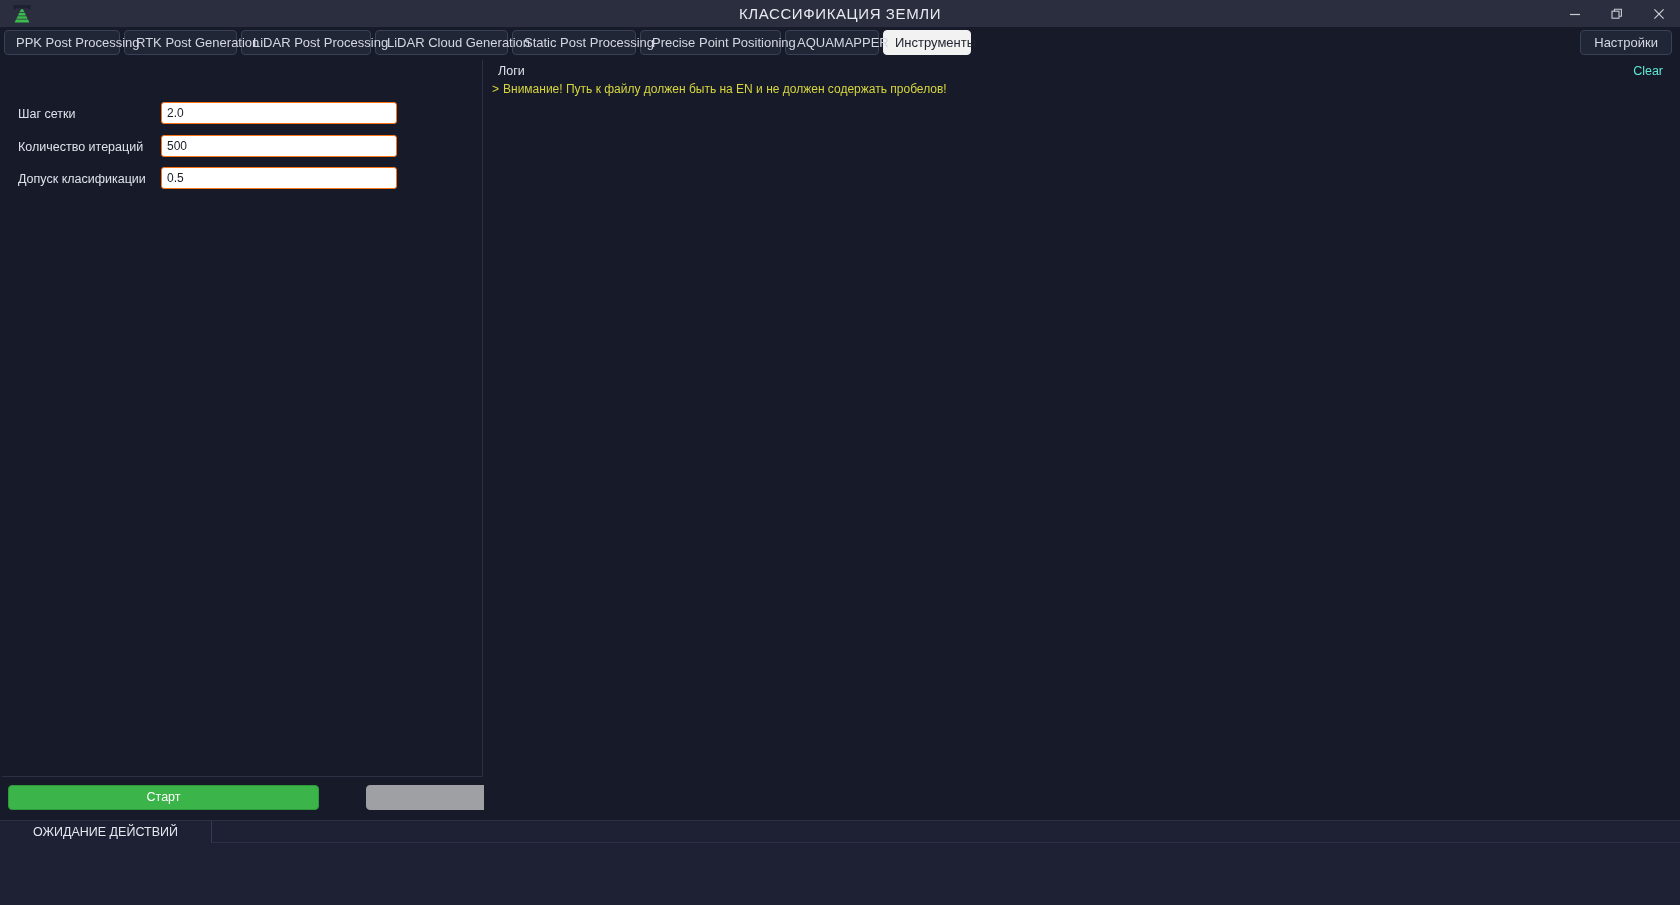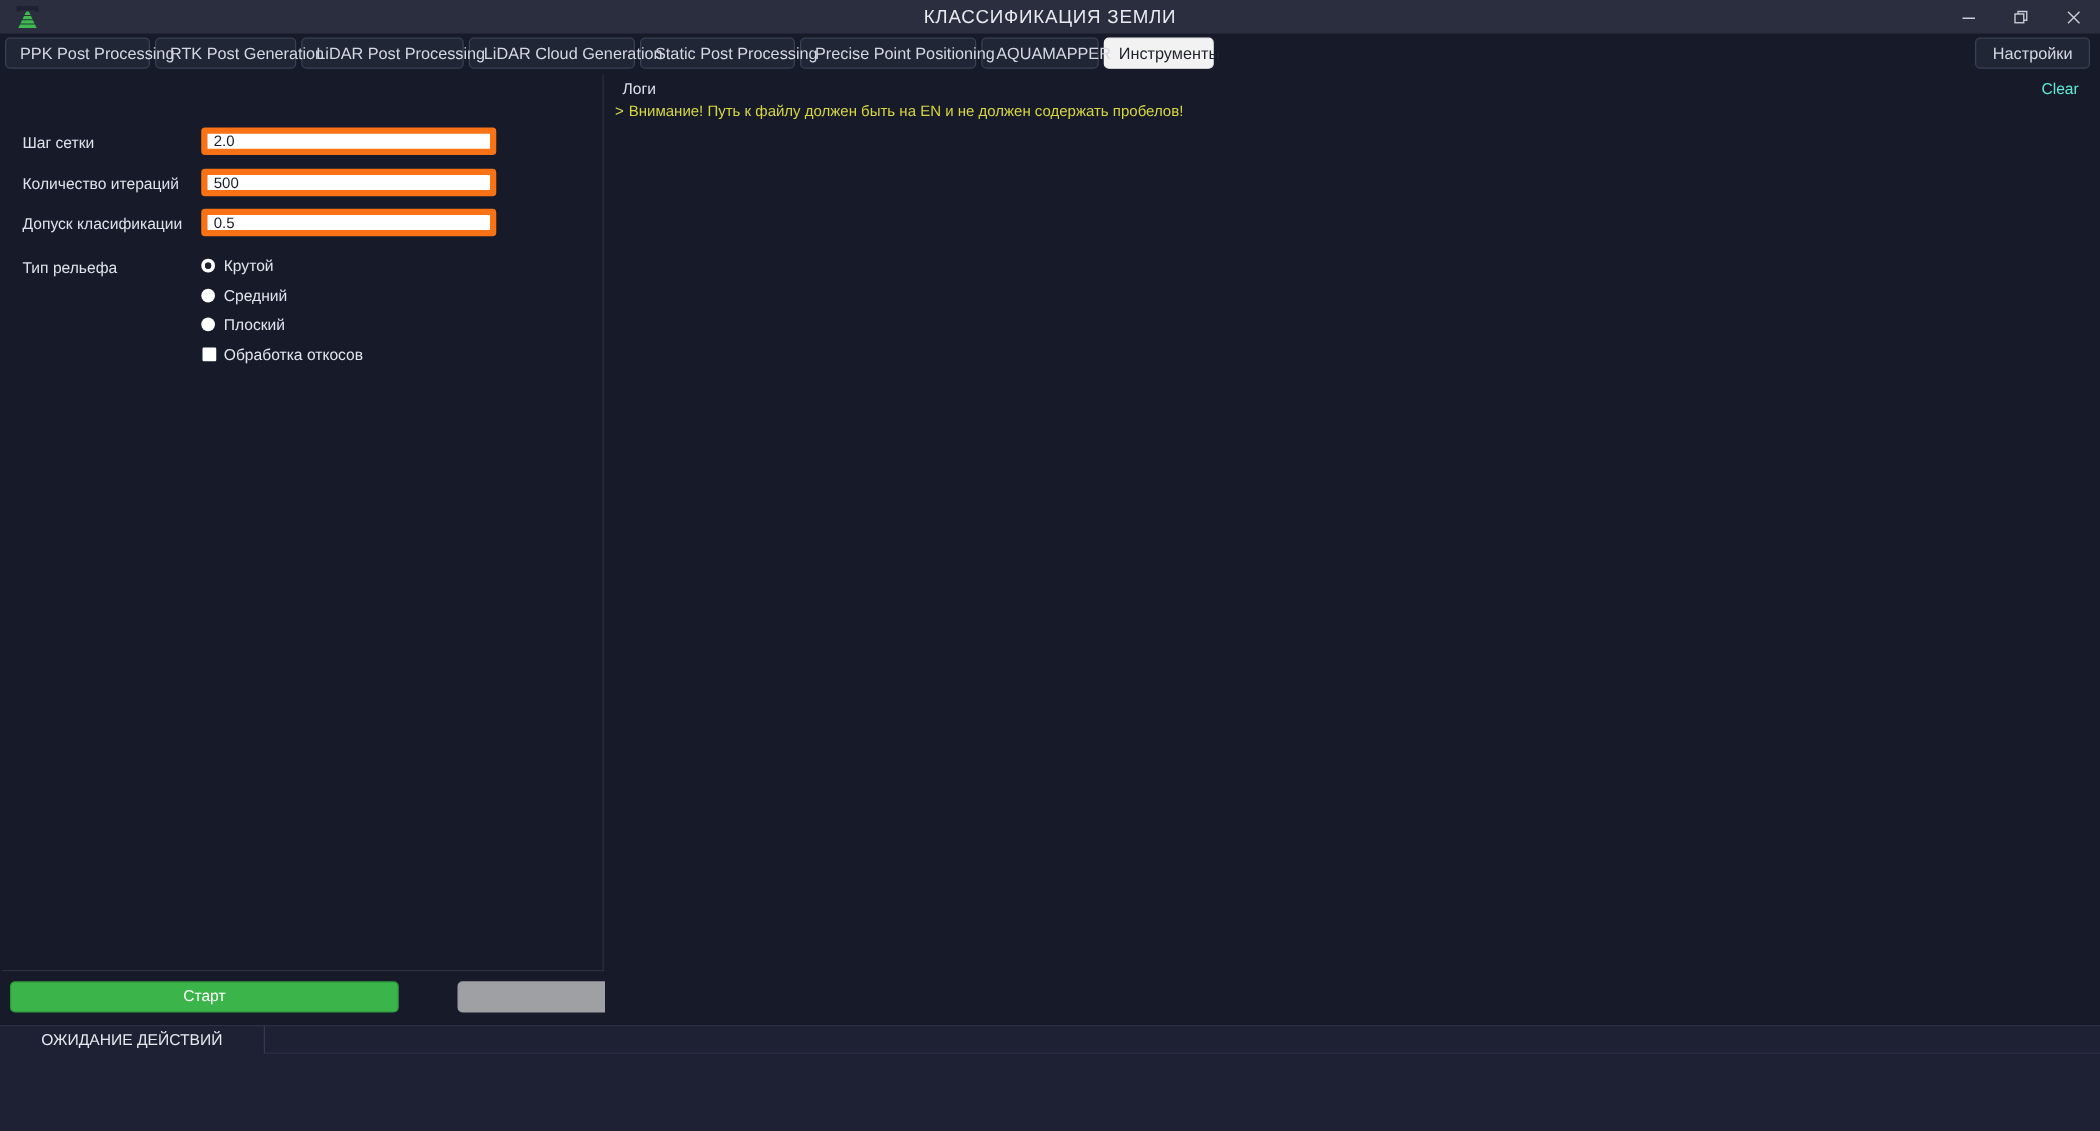--- a/index.html
+++ b/index.html
@@ -115,21 +115,21 @@
     color: #dfe2ea;
     font-size: 12.5px;
     white-space: nowrap;
   }
   .finput {
     position: absolute;
     left: 159px;
     top: 0;
     width: 236px; height: 22px;
     background: #ffffff;
-    border: 5px solid #f97316;
+    border: 1px solid #f97316;
     border-radius: 3px;
     color: #1a1d27;
     font-size: 12px;
     font-family: "Liberation Sans", sans-serif;
     padding: 0 5px;
     line-height: 20px;
   }
   .browse-btn {
     position: absolute;
     left: 412px;
@@ -321,41 +321,20 @@
     <div class="tab" style="left: 640px; width: 141px; text-align: center;">Precise Point Positioning</div>
     <div class="tab" style="left: 512px; width: 124px; text-align: center;">Static Post Processing</div>
     <div class="tab" style="left: 375px; width: 133px; text-align: center;">LiDAR Cloud Generation</div>
     <div class="tab" style="left: 241px; width: 130px; text-align: left;">LiDAR Post Processing</div>
     <div class="tab" style="left: 124px; width: 113px; text-align: center;">RTK Post Generation</div>
     <div class="tab" style="left: 4px; width: 116px; text-align: center;">PPK Post Processing</div>
   <div class="settings-btn">Настройки</div>
 </div>
 
 <div class="left-panel" id="leftpanel">
-  <div class="radio-group">
-    <div class="radio-row">
-      <div class="flabel" style="top:0">Тип рельефа</div>
-    </div>
-  <div class="radio-row" style="top: 0px; position: absolute; left: 0px; width: 481px;">
-        <span class="radio-mark checked"></span>
-        <span class="radio-label">Крутой</span>
-      </div>
-      <div class="radio-row" style="top: 23.5px; position: absolute; left: 0px; width: 481px;">
-        <span class="radio-mark"></span>
-        <span class="radio-label">Средний</span>
-      </div>
-      <div class="radio-row" style="top: 47px; position: absolute; left: 0px; width: 481px;">
-        <span class="radio-mark"></span>
-        <span class="radio-label">Плоский</span>
-      </div>
-      <div class="radio-row" style="position: absolute; left: 0px; top: 70.5px; width: 481px;">
-        <span class="check-mark"></span>
-        <span class="radio-label">Обработка откосов</span>
-      </div>
-    </div>
     <div class="form-row" style="top: 42px;">
       <div class="flabel">Шаг сетки</div>
       <input class="finput" type="text" value="2.0" style="">
     </div>
     <div class="form-row" style="top: 75px;">
       <div class="flabel">Количество итераций</div>
       <input class="finput" type="text" value="500" style="">
     </div>
     <div class="form-row" style="top: 107px;">
       <div class="flabel">Допуск класификации</div>

